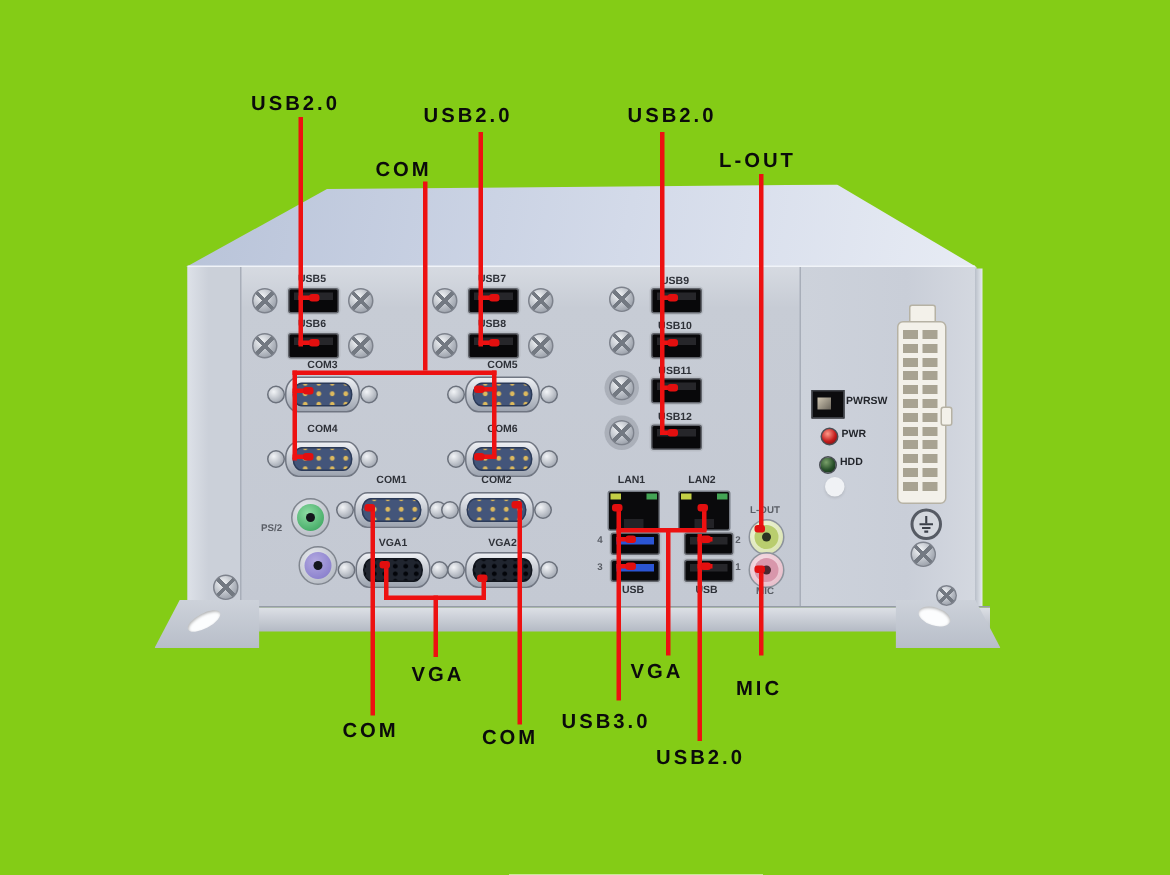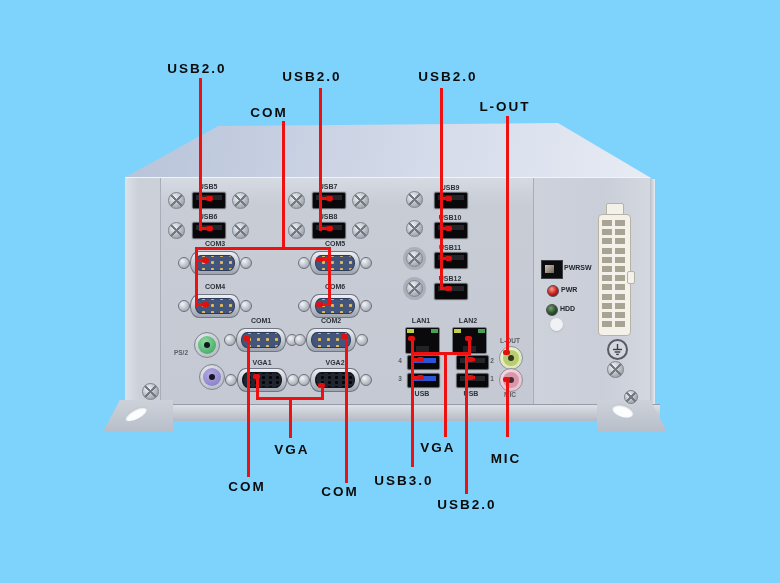--- a/index.html
+++ b/index.html
@@ -1,16 +1,16 @@
 <!DOCTYPE html>
 <html><head>
 <meta charset="utf-8">
 <style>
   html,body{margin:0;padding:0;background:#ffffff}
-  .stage{position:relative;width:780px;height:583px;background:#7dd3fc;font-family:"Liberation Sans",sans-serif;overflow:hidden}
+  .stage{position:relative;width:780px;height:583px;background:#84cc16;font-family:"Liberation Sans",sans-serif;overflow:hidden}
 
   
   .topface{position:absolute;left:110px;top:118px;width:560px;height:62px;
     background:linear-gradient(100deg,#b7c2d8 0%,#d3dae9 55%,#e9edf5 100%);
     clip-path:polygon(108px 8px,448px 5px,541px 60px,14px 60px)}
   .frontface{position:absolute;left:125px;top:177px;width:525px;height:227px;
     background:linear-gradient(180deg,#d6dae1 0,#c7ccd5 12%,#c4c9d3 100%);border-top:1px solid #f0f3f8}
   .lflange{position:absolute;left:125px;top:178px;width:35px;height:226px;border-right:1px solid #a8aeb9;
     background:linear-gradient(90deg,#dde1e8,#cbd0d9 40%)}
   .rstrip{position:absolute;left:533px;top:178px;width:117px;height:226px;border-left:1px solid #a8aeb9;

